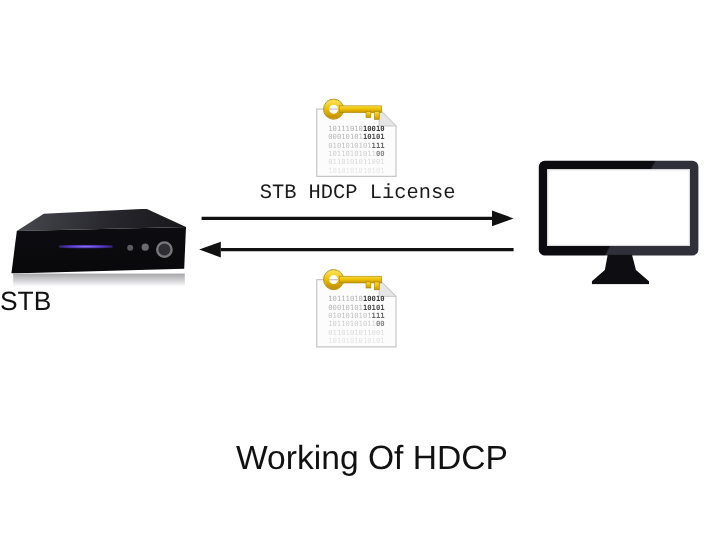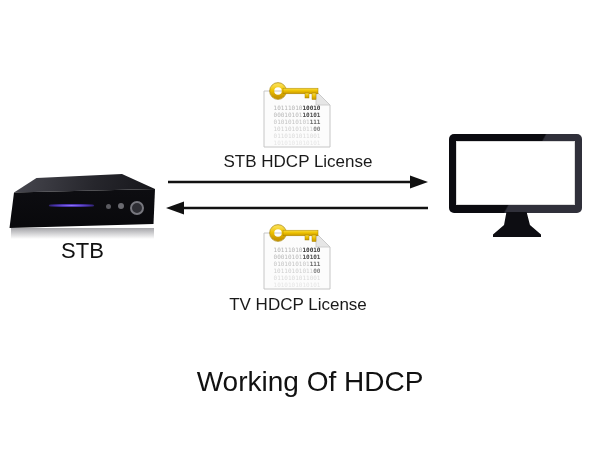--- a/index.html
+++ b/index.html
@@ -25,42 +25,42 @@
     background: radial-gradient(ellipse at center, #8d70ff 0%, #4630a8 55%, rgba(10,10,14,0) 95%);
   }
   .stb-btn { position:absolute; border-radius:50%; }
   .stb-btn.b1 { left:65%; top:51%; width:5px; height:5px; background:#5a5a60; }
   .stb-btn.b2 { left:73%; top:50%; width:6px; height:6px; background:#6a6a70; }
   .stb-btn.b3 { left:81%; top:46%; width:10px; height:10px; background:#2e2e34; border:2px solid #77777e; }
   .stb-reflection {
     position:absolute; left:2%; top:93%; width:95%; height:11px;
     background: linear-gradient(180deg, rgba(30,30,40,0.4), rgba(30,30,40,0));
   }
-  .stb-label { position:absolute; left:0; top:238px; width:165px; text-align:center; font-size:22px; }
+  .stb-label { position:absolute; left:0; top:238px; width:165px; font-size:22px; }
 
   
   .tv { position:absolute; left:449px; top:134px; width:135px; height:104px; }
   .tv-bezel {
     position:absolute; left:0; top:0; width:133px; height:79px; border-radius:5px;
     background: linear-gradient(118deg, #0b0b10 55%, #30303a 56%);
   }
   .tv-screen {
     position:absolute; left:7px; top:7px; width:119px; height:64px;
     background:#fff; border:1px solid #dcdcdc; box-sizing:border-box;
   }
   .tv-stand {
     position:absolute; left:44px; top:78px; width:48px; height:25px; background:#0d0d12;
     clip-path: polygon(28% 0, 70% 0, 77% 52%, 100% 90%, 100% 100%, 0 100%, 0 90%, 23% 52%);
   }
   .tv-label { position:absolute; left:449px; top:248px; width:135px; text-align:center; font-size:22px; }
 
   
   .arrows { position:absolute; left:158px; top:170px; }
   .flow-label { position:absolute; left:148px; width:300px; text-align:center; font-size:17px; color:#1a1a1a; }
-  .flow-label.top { top:152px; }
+  .flow-label.top { top:152px;font-family:Liberation Mono, monospace; }
   .flow-label.bottom { top:295px; }
 
   
   .doc { position:absolute; left:263px; width:68px; height:78px; }
   .doc.top { top:80px; }
   .doc.bottom { top:222px; }
   .paper-svg { position:absolute; left:0; top:10px; }
   .key-svg { position:absolute; left:6px; top:0; }
   .bin {
     position:absolute; left:0; top:24px; width:68px; text-align:center;
@@ -105,21 +105,20 @@
       <line x1="10" y1="12" x2="254" y2="12" stroke="#111" stroke-width="2.6"></line>
       <polygon points="252,5.5 270,12 252,18.5" fill="#111"></polygon>
     </g>
     <g>
       <polygon points="26,31.5 8,38 26,44.5" fill="#111"></polygon>
       <line x1="26" y1="38" x2="270" y2="38" stroke="#111" stroke-width="2.6"></line>
     </g>
   </svg>
 
   <div class="flow-label top">STB HDCP License</div>
-  <div class="flow-label bottom">TV HDCP License</div>
 
   <div class="doc top">
     <svg class="paper-svg" width="68" height="58" viewBox="0 0 68 58">
       <path d="M1 1 H53 L67 15 V57 H1 Z" fill="#fcfcfc" stroke="#c6c6c6" stroke-width="1"></path>
       <path d="M53 1 V15 H67 Z" fill="#e6e6e6" stroke="#c6c6c6" stroke-width="0.8"></path>
     </svg>
     <div class="bin">
       <div class="bin-row"><span class="light">10111010</span><span class="dark">10010</span></div>
       <div class="bin-row"><span class="light">00010101</span><span class="dark">10101</span></div>
       <div class="bin-row"><span class="light">0101010101</span><span class="dark">111</span></div>

